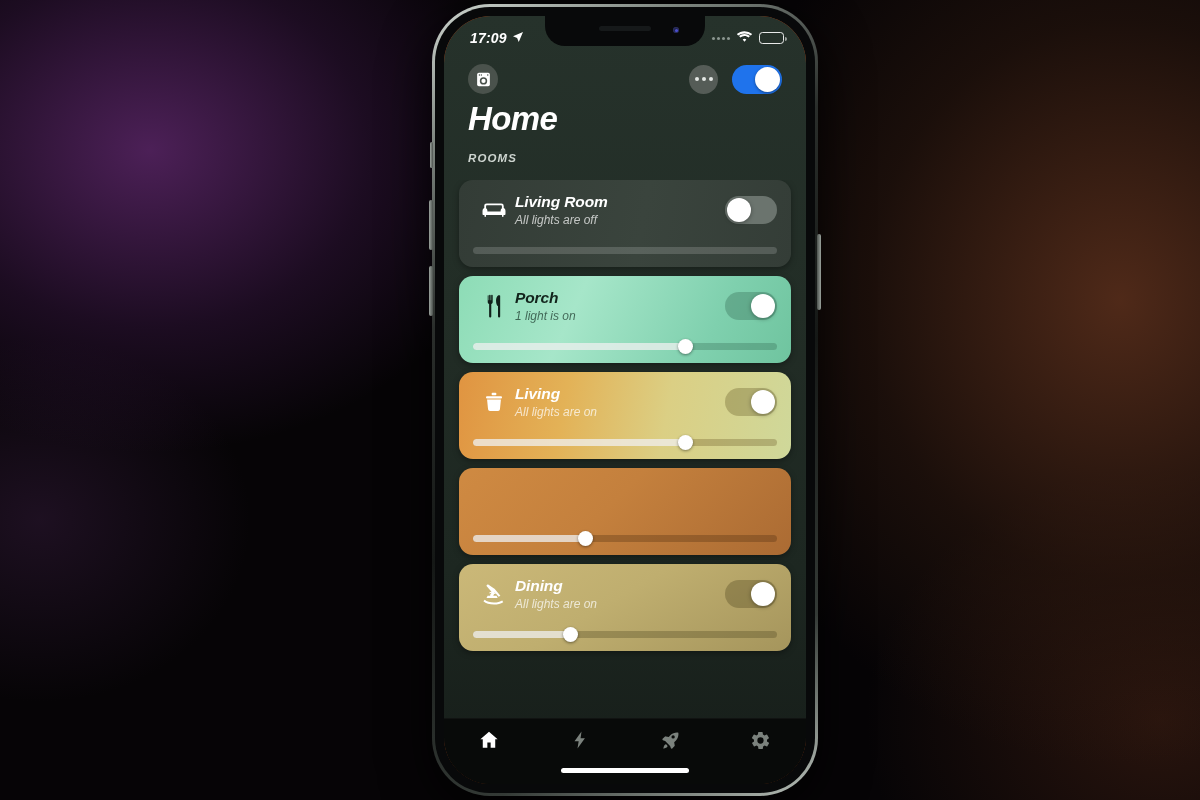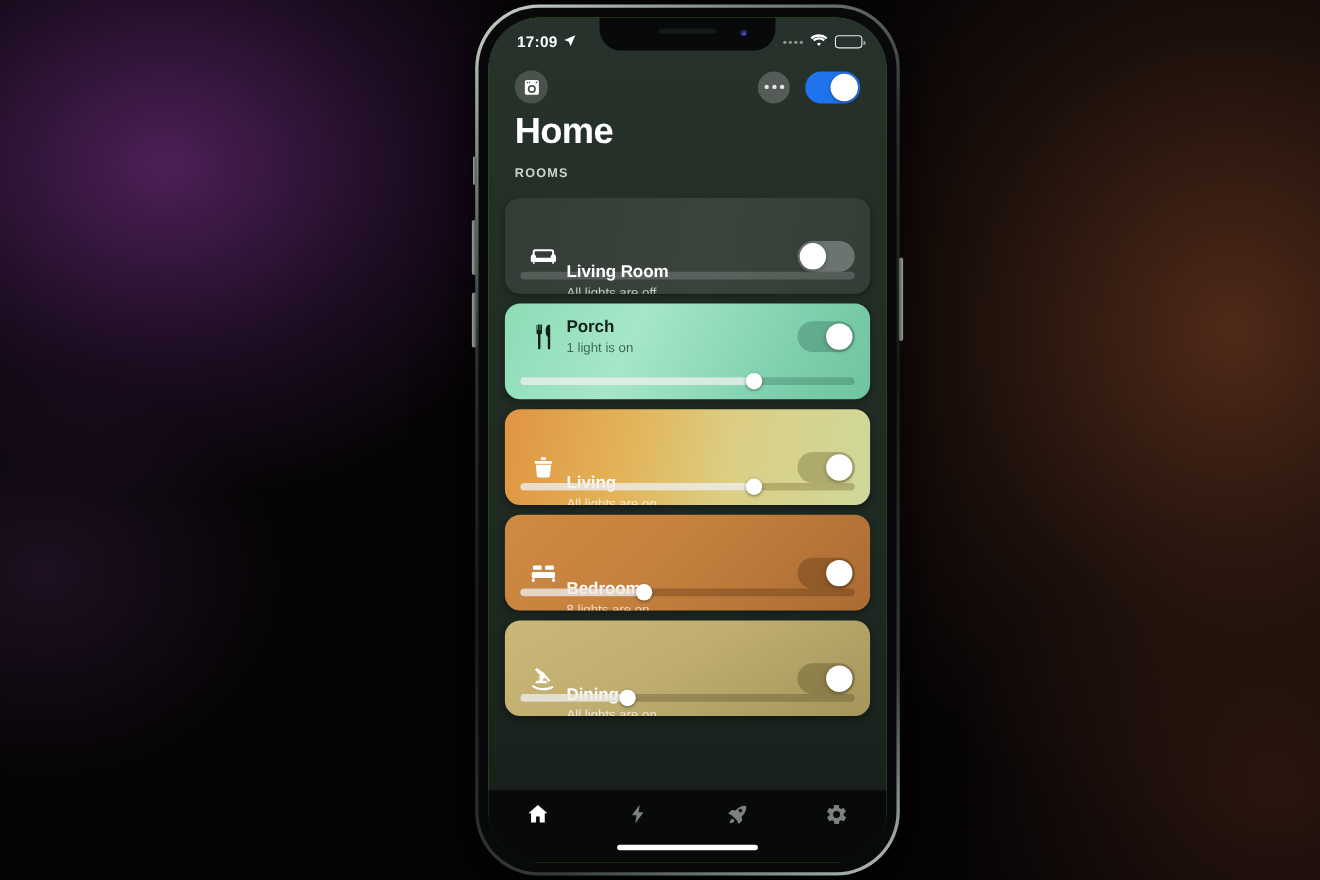--- a/index.html
+++ b/index.html
@@ -32,21 +32,22 @@
   #bezel{
     position:absolute; inset:3px;
     border-radius:55px;
     background:#08090a;
     padding:9px;
   }
   #screen{
     position:absolute; left:9px; top:9px; right:9px; bottom:9px;
     border-radius:47px;
     overflow:hidden;
-    background:#4d7c0f;
+    background:#c2410c;
+    font-style:italic;
   }
 
   
   .btn-side{ position:absolute; background:linear-gradient(90deg,#9aa29c,#4c524e); border-radius:2px; }
   #btn-mute{ left:-2px; top:138px; width:3px; height:26px; }
   #btn-volup{ left:-3px; top:196px; width:4px; height:50px; }
   #btn-voldn{ left:-3px; top:262px; width:4px; height:50px; }
   #btn-power{ right:-3px; top:230px; width:4px; height:76px;
               background:linear-gradient(270deg,#9aa29c,#4c524e); }
 
@@ -170,21 +171,21 @@
     position:absolute; left:14px; right:14px; bottom:13px;
     height:7px; border-radius:4px;
   }
   .slider-fill{ position:absolute; left:0; top:0; bottom:0; border-radius:4px; }
   .slider-knob{
     position:absolute; top:50%; width:15px; height:15px; margin-top:-7.5px; margin-left:-7.5px;
     border-radius:50%; background:#fff; box-shadow:0 1px 3px rgba(0,0,0,0.45);
   }
 
   
-  .light-text .room-name{ color:#fff;margin-top:46px; }
+  .light-text .room-name{ color:#fff; }
   .light-text .room-sub{ color:rgba(255,255,255,0.86); }
   .light-text .room-icon svg{ fill:#fff; }
   
   .dark-text .room-name{ color:#12241c; }
   .dark-text .room-sub{ color:rgba(12,36,26,0.80); }
   .dark-text .room-icon svg{ fill:#10201a; }
 
   
   #tabbar{
     flex:0 0 66px; height:66px;
@@ -342,38 +343,20 @@
                 <div class="room-toggle on" style="background: rgba(90, 75, 25, 0.3);">
                   <div class="room-knob"></div>
                 </div>
               </div>
               <div class="room-slider" style="background: rgba(90, 70, 20, 0.28);">
                 <div class="slider-fill" style="width: 70%; background: rgba(255, 255, 255, 0.72);"></div>
                 <div class="slider-knob" style="left: 70%;"></div>
               </div>
             </div>
             <div class="room-card light-text" style="background: linear-gradient(135deg, rgb(207, 138, 66) 0%, rgb(196, 128, 61) 45%, rgb(171, 107, 51) 100%);">
-              <div class="room-top">
-                <div class="room-icon">
-                  <svg width="26" height="26" viewBox="0 0 24 24">
-                    <rect x="3.2" y="5.6" width="7.4" height="3.6" rx="1"></rect>
-                    <rect x="13.4" y="5.6" width="7.4" height="3.6" rx="1"></rect>
-                    <rect x="2.2" y="11" width="19.6" height="5.1" rx="1.4"></rect>
-                    <rect x="2.4" y="16.4" width="2.2" height="3" rx="0.8"></rect>
-                    <rect x="19.4" y="16.4" width="2.2" height="3" rx="0.8"></rect>
-                  </svg>
-                </div>
-                <div class="room-text">
-                  <div class="room-name">Bedroom</div>
-                  <div class="room-sub">8 lights are on</div>
-                </div>
-                <div class="room-toggle on" style="background: rgba(70, 42, 14, 0.32);">
-                  <div class="room-knob"></div>
-                </div>
-              </div>
               <div class="room-slider" style="background: rgba(70, 40, 12, 0.3);">
                 <div class="slider-fill" style="width: 37%; background: rgba(255, 255, 255, 0.72);"></div>
                 <div class="slider-knob" style="left: 37%;"></div>
               </div>
             </div>
             <div class="room-card light-text" style="background: linear-gradient(150deg, rgb(203, 184, 120) 0%, rgb(191, 174, 111) 45%, rgb(165, 149, 92) 100%);">
               <div class="room-top">
                 <div class="room-icon">
                   <svg width="26" height="26" viewBox="0 0 24 24">
                     <path d="M6.3 3.1 4.9 4.3l5 5.8-1.5 3.6H6.1l-1 2.1h10.3l-1-2.1h-3.1l1.4-3.3 3.6 4.2 1.6-1.1-5.4-6.3-.1-.1L6.3 3.1z"></path>

